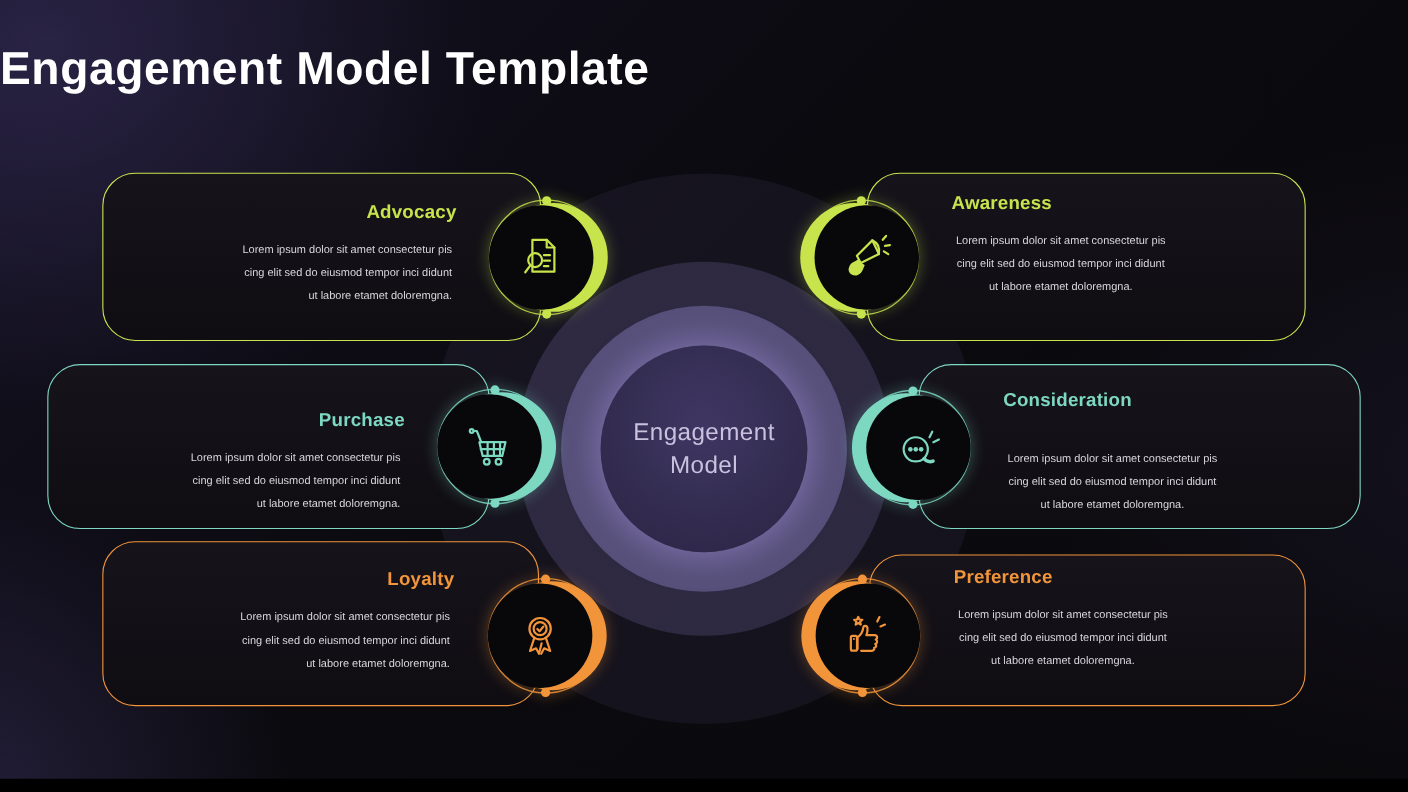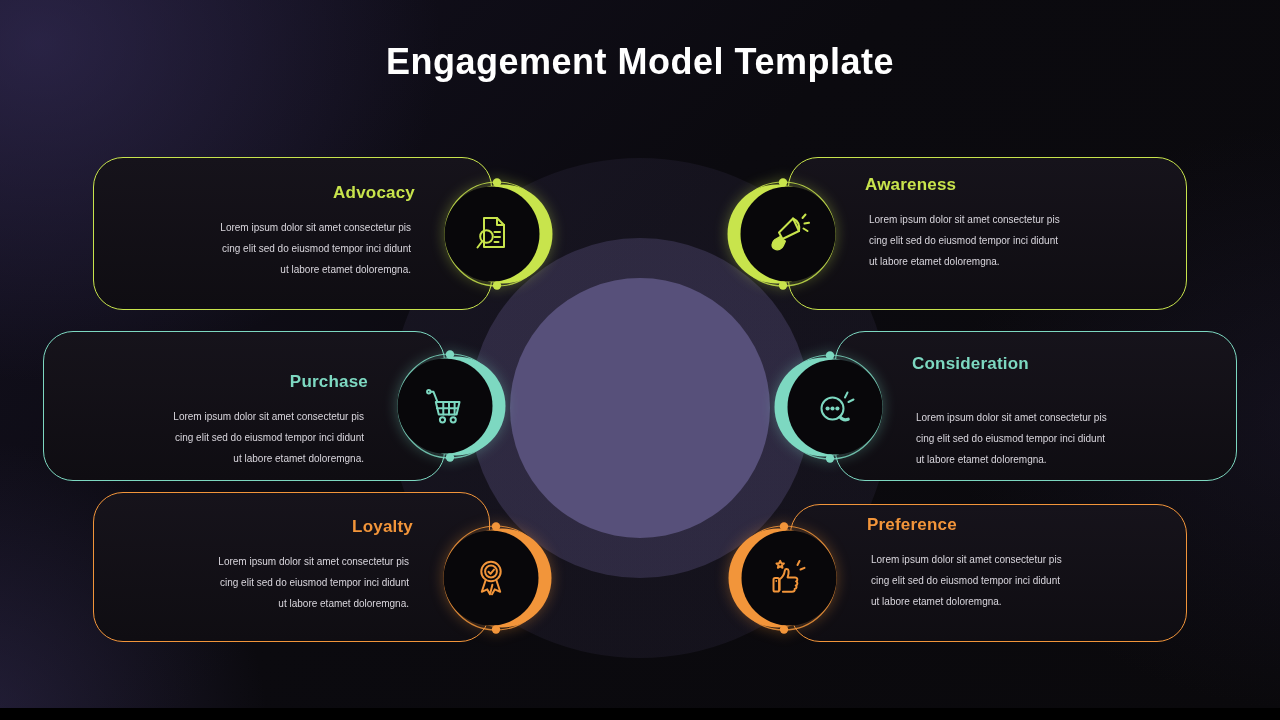--- a/index.html
+++ b/index.html
@@ -7,22 +7,22 @@
     position:relative;width:1280px;height:720px;overflow:hidden;
     font-family:"Liberation Sans", sans-serif;
     background:
       radial-gradient(620px 520px at 3% 6%, rgba(64,54,106,.50), rgba(64,54,106,0) 65%),
       radial-gradient(420px 420px at -2% 102%, rgba(72,62,118,.38), rgba(72,62,118,0) 70%),
       radial-gradient(520px 420px at 103% 58%, rgba(40,34,66,.30), rgba(40,34,66,0) 70%),
       linear-gradient(135deg,#131020 0%,#0b0a0f 45%,#0a090c 100%);
   }
   .bottom-bar{position:absolute;left:0;right:0;bottom:0;height:12px;background:#000;}
   .slide-title{
-    position:absolute;left:0;top:36px;width:100%;margin:0;text-align:center;
-    color:#ffffff;font-size:36px;font-weight:700;letter-spacing:.5px;line-height:52px;
+    position:absolute;left:0;top:36px;width:100%;margin:0;text-align:left;
+    color:#ffffff;font-size:42px;font-weight:700;letter-spacing:.5px;line-height:52px;
   }
   
   .halo{position:absolute;border-radius:50%;}
   .halo-outer{left:390px;top:158px;width:500px;height:500px;
     background:radial-gradient(circle, rgba(90,80,128,.13) 0 96%, rgba(90,80,128,0) 100%);}
   .halo-mid{left:470px;top:238px;width:340px;height:340px;
     background:radial-gradient(circle, rgba(99,89,140,.32) 0 95%, rgba(99,89,140,0) 100%);}
   .halo-ring{left:510px;top:278px;width:260px;height:260px;
     background:radial-gradient(circle, #57507a 0 70%, #494263 95%, rgba(73,66,99,0) 100%);}
   .center-circle{
@@ -33,21 +33,21 @@
   }
   .center-label{color:#c9c1de;font-size:22px;line-height:30px;letter-spacing:.4px;}
   .center-label span{display:block;}
   
   .card{
     position:absolute;box-sizing:border-box;border-radius:30px;border:1px solid;
     background:linear-gradient(180deg,#16131b 0%,#0f0d12 100%);
     display:flex;flex-direction:column;justify-content:center;
   }
   .card-left {align-items:flex-end;  text-align:right; padding:0 76px 0 12px;}
-  .card-right{align-items:flex-start;text-align:left;  padding:0 28px 16px 76px;}
+  .card-right{align-items:flex-start;text-align:center;  padding:0 28px 16px 76px;}
   .card-title{font-size:17px;font-weight:700;margin:0 0 10px;letter-spacing:.2px;}
   .card-body{font-size:10px;line-height:21px;color:#d9d6dd;margin:4px;white-space:pre-line;}
   .card-advocacy     {left:93px; top:157px;width:399px;height:153px;}
   .card-awareness    {left:788px;top:157px;width:399px;height:153px;}
   .card-purchase     {left:43px; top:331px;width:402px;height:150px;}
   .card-consideration{left:835px;top:331px;width:402px;height:150px;gap:19px;}
   .card-loyalty      {left:93px; top:492px;width:397px;height:150px;}
   .card-preference   {left:790px;top:504px;width:397px;height:138px;}
   .acc-green {border-color:#c8e44c;} .acc-green  .card-title{color:#c8e44c;}
   .acc-teal  {border-color:#7dd8c1;} .acc-teal   .card-title{color:#7dd8c1;margin-top:32px;}
@@ -67,20 +67,26 @@
 </style>
 </head>
 <body>
 
 <div id="slide">
   <h1 class="slide-title">Engagement Model Template</h1>
 
   <div class="halo halo-outer"></div>
   <div class="halo halo-mid"></div>
   <div class="halo halo-ring"></div>
+  <div class="center-circle">
+    <div class="center-label">
+      <span>Engagement</span>
+      <span>Model</span>
+    </div>
+  </div>
 
   <section class="card card-left acc-green card-advocacy">
     <h2 class="card-title">Advocacy</h2>
     <p class="card-body">Lorem ipsum dolor sit amet consectetur pis
 cing elit sed do eiusmod tempor inci didunt
 ut labore etamet doloremgna.</p>
   </section>
   <section class="card card-right acc-green card-awareness">
     <h2 class="card-title">Awareness</h2>
     <p class="card-body">Lorem ipsum dolor sit amet consectetur pis

